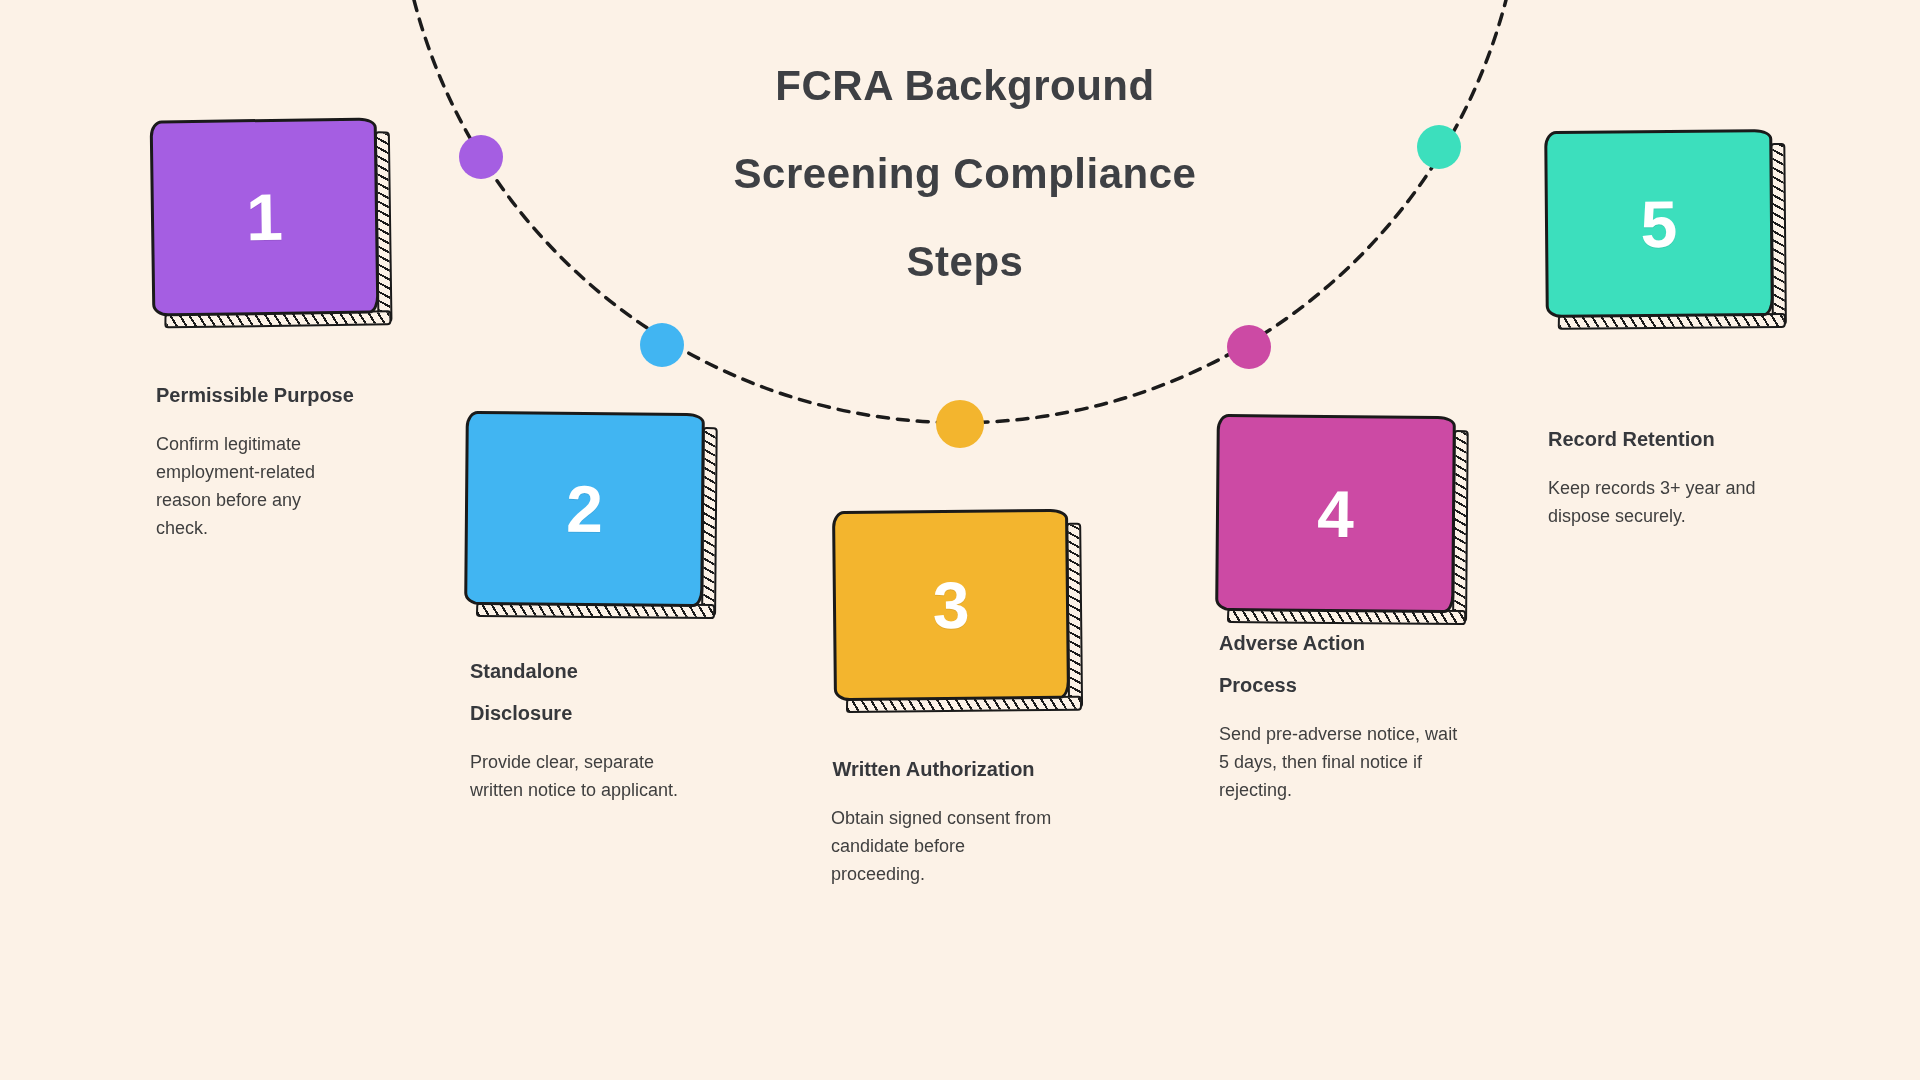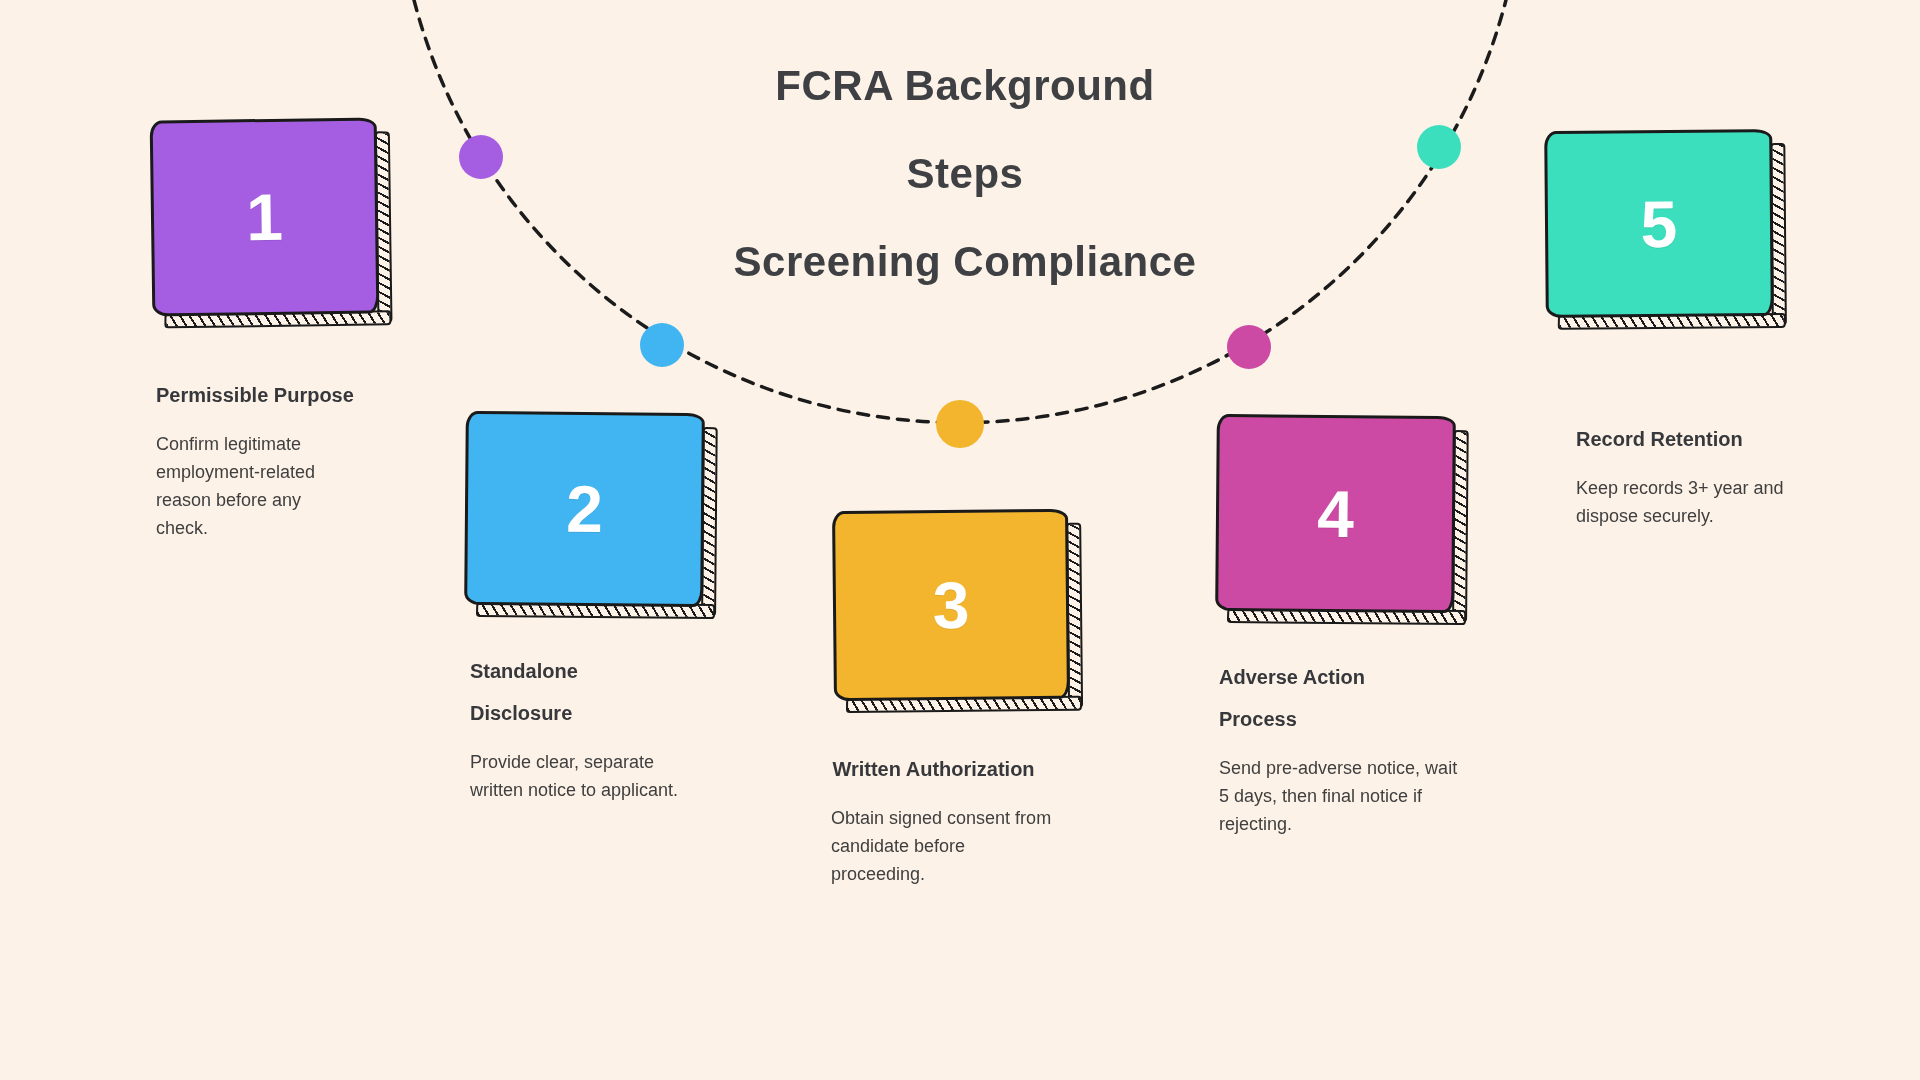--- a/index.html
+++ b/index.html
@@ -79,41 +79,41 @@
   .step-text p {
     margin-top: 14px;
     font-size: 18px;
     color: #3f3f3f;
     line-height: 28px;
   }
 
   #text-1 { left: 156px;  top: 374px; } #text-1 h3 { width: 200px; } #text-1 p { width: 190px; }
   #text-2 { left: 470px;  top: 650px; } #text-2 h3 { width: 180px; } #text-2 p { width: 225px; }
   #text-3 { left: 831px;  top: 748px; } #text-3 h3 { width: 205px; text-align: center; } #text-3 p { width: 225px; }
-  #text-4 { left: 1219px; top: 656px; } #text-4 h3 { width: 225px; } #text-4 p { width: 248px; }
-  #text-5 { left: 1548px; top: 418px; margin-left: 28px; } #text-5 h3 { width: 320px; } #text-5 p { width: 215px; }
+  #text-4 { left: 1219px; top: 622px; } #text-4 h3 { width: 225px; } #text-4 p { width: 248px; }
+  #text-5 { left: 1548px; top: 418px; } #text-5 h3 { width: 320px; } #text-5 p { width: 215px; }
 </style>
 </head>
 <body>
 
 <div id="canvas">
 
   <svg id="arc-layer" viewBox="0 0 1920 1080">
     <path d="M 414 0 A 564 564 0 0 0 1506 0" fill="none" stroke="#1b1b1b" stroke-width="3.5" stroke-dasharray="11 9" stroke-linecap="round"></path>
     <circle cx="481" cy="157" r="22" fill="#a55ee2"></circle>
     <circle cx="662" cy="345" r="22" fill="#41b5f2"></circle>
     <circle cx="960" cy="424" r="24" fill="#f3b52e"></circle>
     <circle cx="1249" cy="347" r="22" fill="#cc4aa4"></circle>
     <circle cx="1439" cy="147" r="22" fill="#3cdfbd"></circle>
   </svg>
 
   <h1 class="title">
     <div>FCRA Background</div>
+    <div>Screening Compliance</div>
     <div>Steps</div>
-    <div>Screening Compliance</div>
   </h1>
 
   <div class="box" id="box-1">
     <div class="hatch hatch-r"></div>
     <div class="hatch hatch-b"></div>
     <div class="face" style="background-color: rgb(165, 94, 226);">
       <span class="num">1</span>
     </div>
   </div>
   <div class="step-text" id="text-1">

